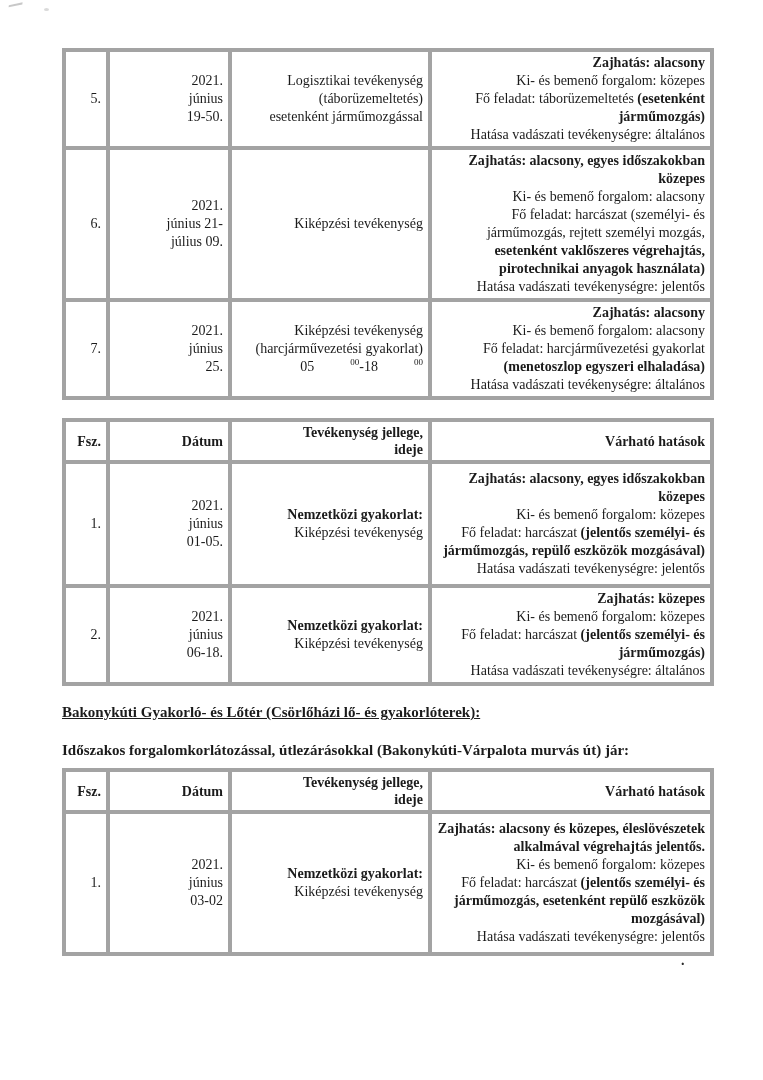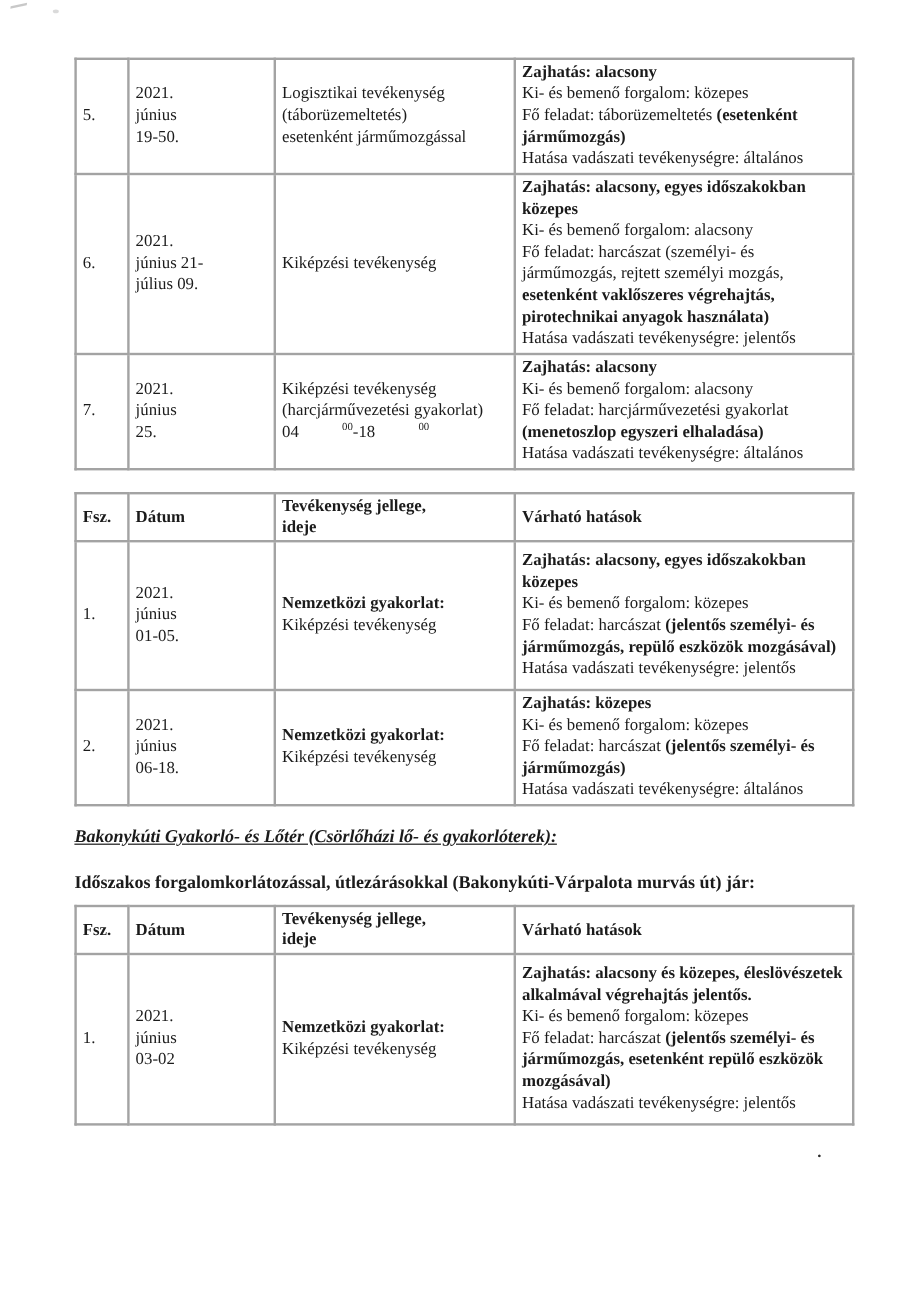--- a/index.html
+++ b/index.html
@@ -20,24 +20,24 @@
   }
   
   table.acttable {
     border-collapse: collapse;
     table-layout: fixed;
     width: 648px;
     margin-left: 62px;
     background: #fff;
   }
   table.acttable td, table.acttable th {
-    border: 2px solid #a3a3a3;
+    border: 4px solid #a3a3a3;
     padding: 2px 5px;
     vertical-align: middle;
-    text-align: left;
+    text-align: right;
     font-size: 14px;
     line-height: 18px;
     overflow: hidden;
   }
   table.acttable th {
     font-weight: bold;
     line-height: 17px;
     height: 30px;
   }
   .col-fsz  { width: 44px;  }
@@ -48,21 +48,21 @@
   sup { font-size: 9px; line-height: 0; padding-left: 36px; }
   
   .section-heading {
     margin: 12px 0 0 62px;
     font-size: 15px;
     font-weight: bold;
     line-height: 20px;
   }
   .section-heading.underline { text-decoration: underline; }
   .mt18 { margin-top: 18px; }
-  .mt16 { margin-top: 16px; font-style: italic; }
+  .mt16 { margin-top: 16px; }
   .mt20 { margin-top: 20px; }
   table.mt18t { margin-top: 18px; }
   table.mt8t  { margin-top: 8px; }
   
   .scan-mark {
     position: absolute;
     left: 8px; top: 4px;
     width: 14px; height: 8px;
     border-top: 2px solid #9a9a9a;
     transform: rotate(-12deg) skewX(-20deg);
@@ -139,21 +139,21 @@
         <tr style="height: 94px;">
           <td>7.</td>
           <td>
             <div><span>2021.</span></div>
             <div><span>június</span></div>
             <div><span>25.</span></div>
           </td>
           <td>
             <div><span>Kiképzési tevékenység</span></div>
             <div><span>(harcjárművezetési gyakorlat)</span></div>
-            <div><span>04</span><sup>00</sup><span>-18</span><sup>00</sup></div>
+            <div><span>05</span><sup>00</sup><span>-18</span><sup>00</sup></div>
           </td>
           <td>
             <div><span class="b">Zajhatás: alacsony</span></div>
             <div><span>Ki- és bemenő forgalom: alacsony</span></div>
             <div><span>Fő feladat: harcjárművezetési gyakorlat </span><span class="b">(menetoszlop egyszeri elhaladása)</span></div>
             <div><span>Hatása vadászati tevékenységre: általános</span></div>
           </td>
         </tr>
       </tbody>
   </table>

